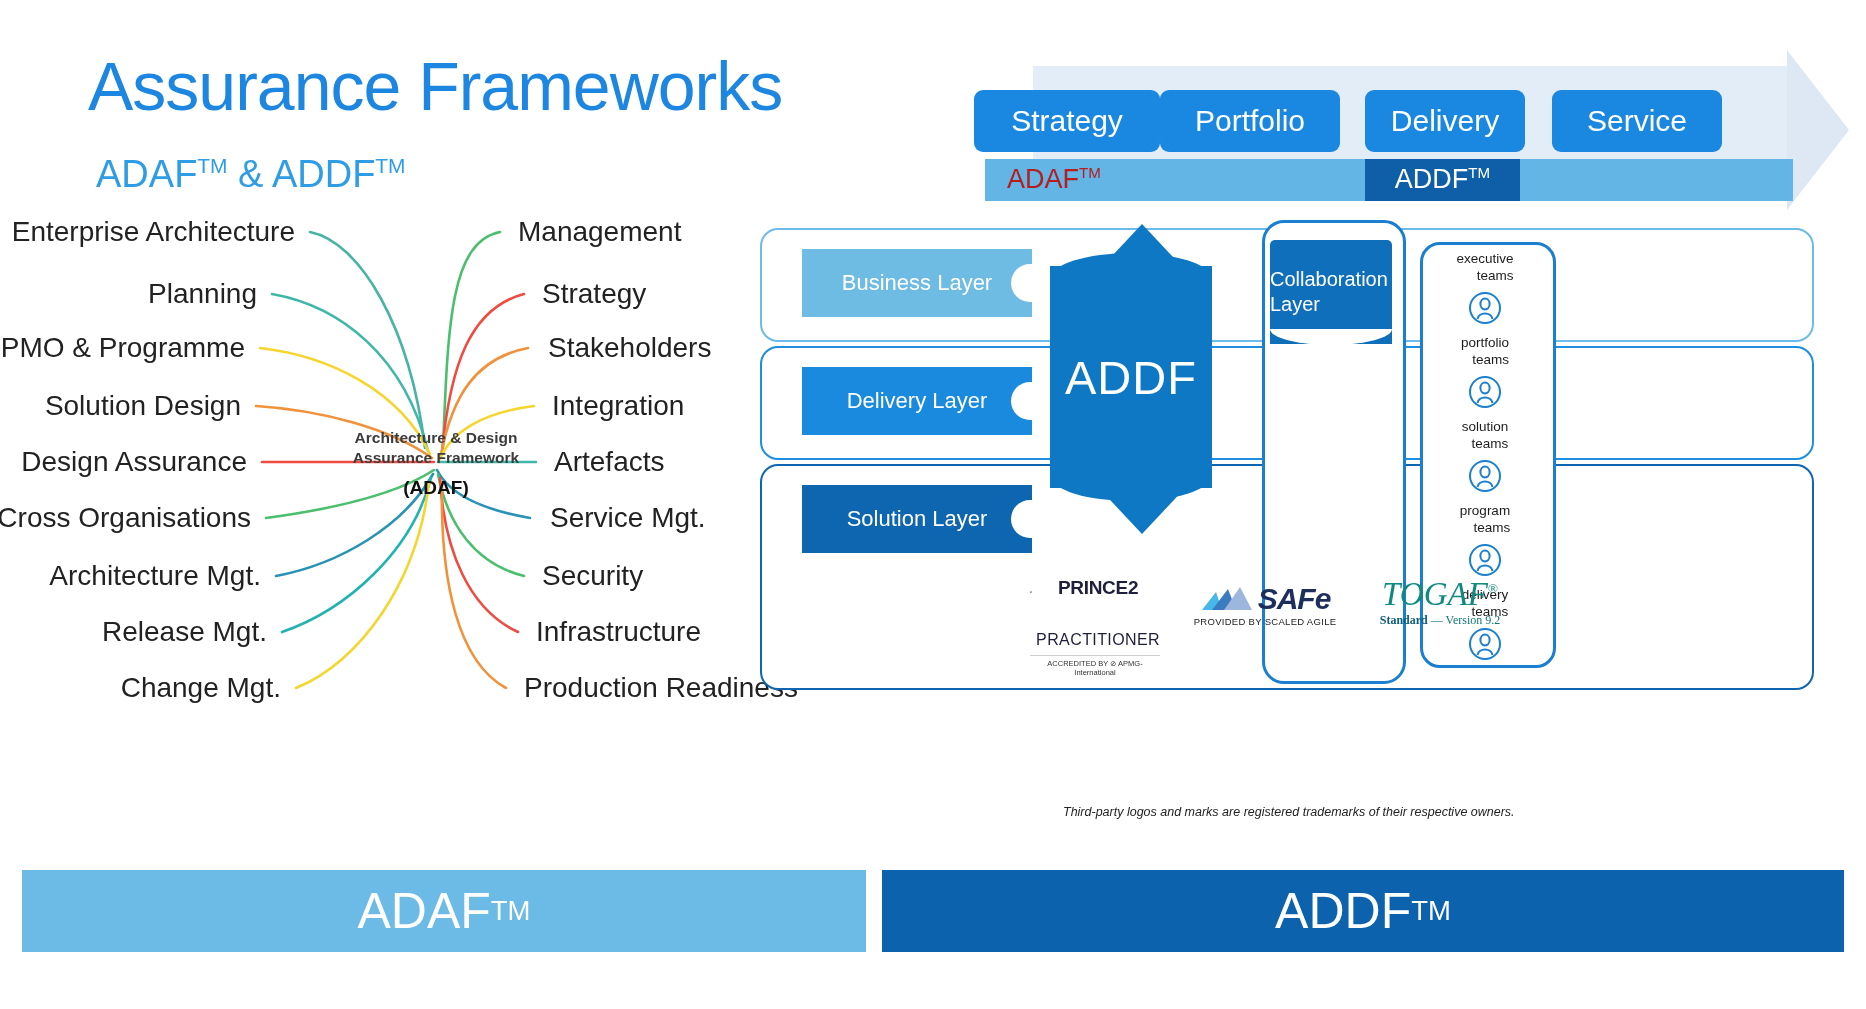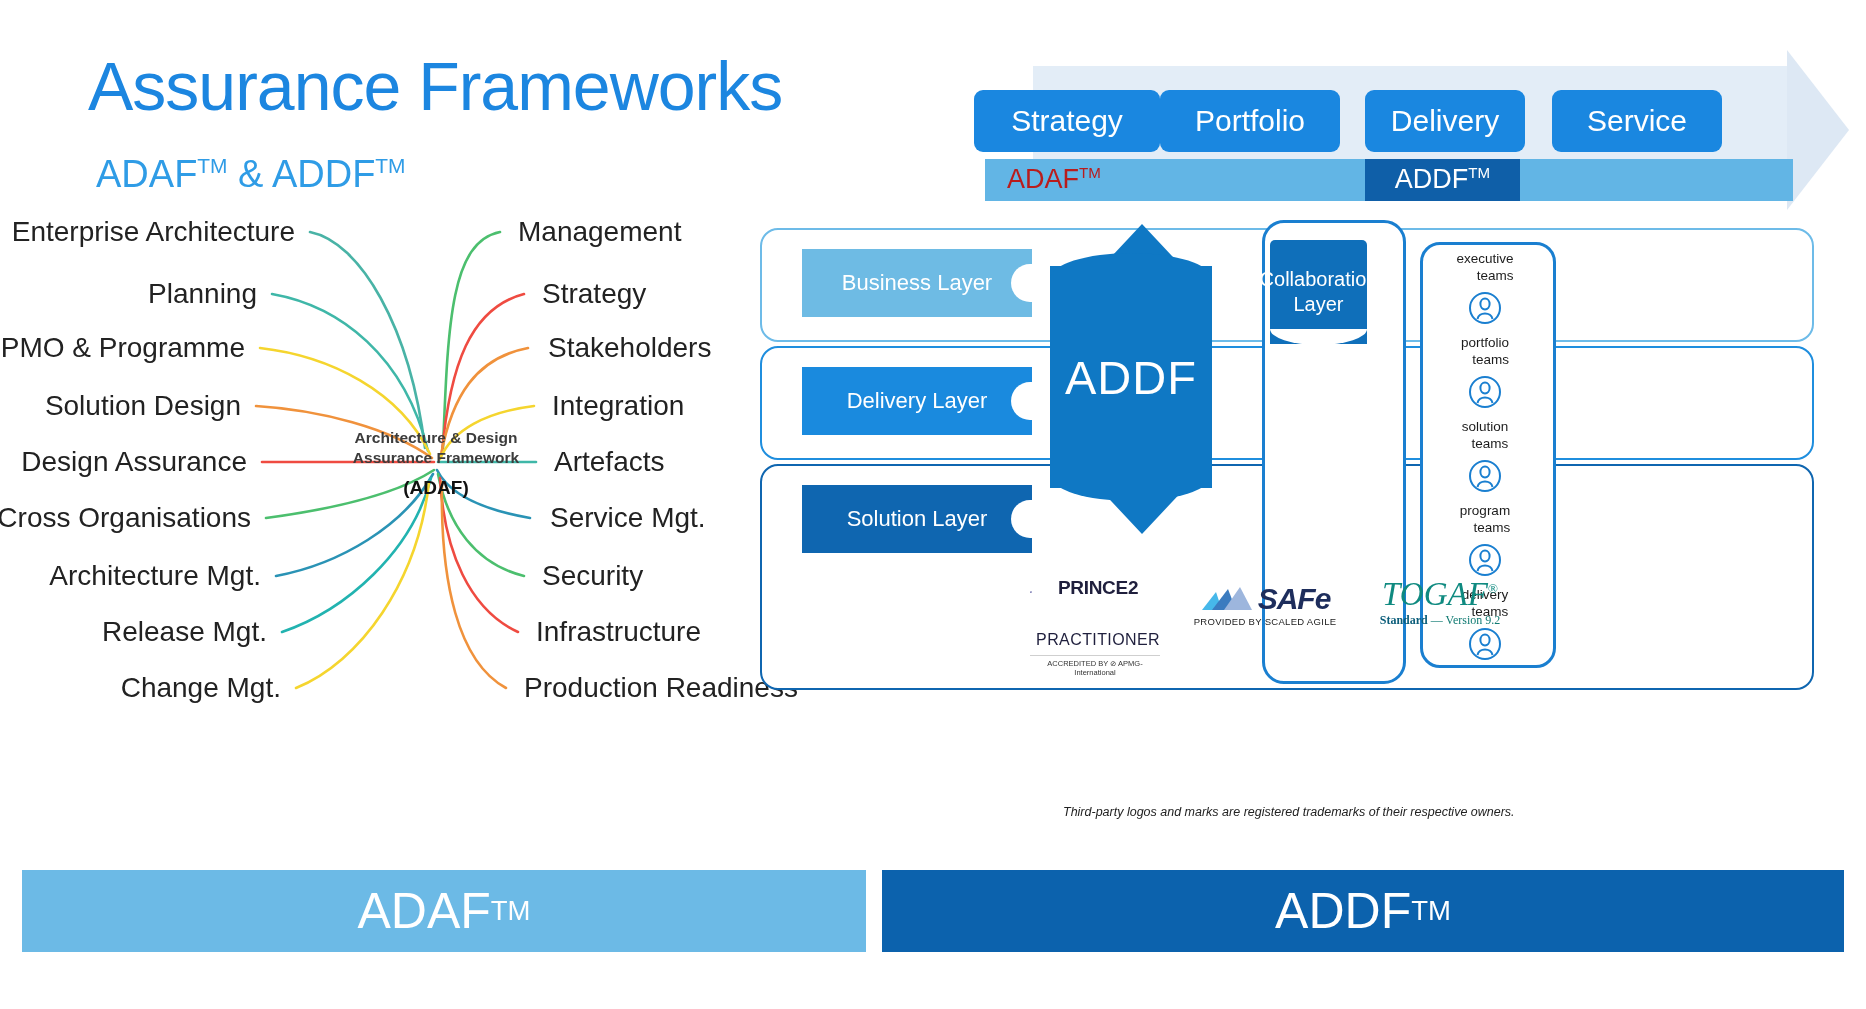--- a/index.html
+++ b/index.html
@@ -113,23 +113,23 @@
     border-left:45px solid transparent;border-right:45px solid transparent;
     border-top:48px solid #0f78c4;
   }
   #arrow-dn-stem{position:absolute;left:357px;top:244px;width:50px;height:26px;background:#0f78c4;}
 
   #collab-frame{
     position:absolute;left:502px;top:-2px;width:138px;height:458px;
     border:3px solid #1a7fd0;border-radius:22px;background:#fff;
   }
   #collab-chip{
-    position:absolute;left:510px;top:18px;width:97px;height:104px;background:#0f6fba;
+    position:absolute;left:510px;top:18px;width:122px;height:104px;background:#0f6fba;
     color:#fff;font-size:20px;display:flex;align-items:center;justify-content:center;
-    text-align:center;line-height:1.25;border-radius:5px 5px 0 0;
+    text-align:left;line-height:1.25;border-radius:5px 5px 0 0;
   }
   #collab-chip::after{
     content:"";position:absolute;left:0;bottom:-1px;width:100%;height:16px;
     background:#fff;border-radius:50%/0 0 100% 100%;
   }
   #teams-frame{
     position:absolute;left:660px;top:20px;width:130px;height:420px;
     border:3px solid #1a7fd0;border-radius:20px;background:#fff;
   }
   .team-row{

